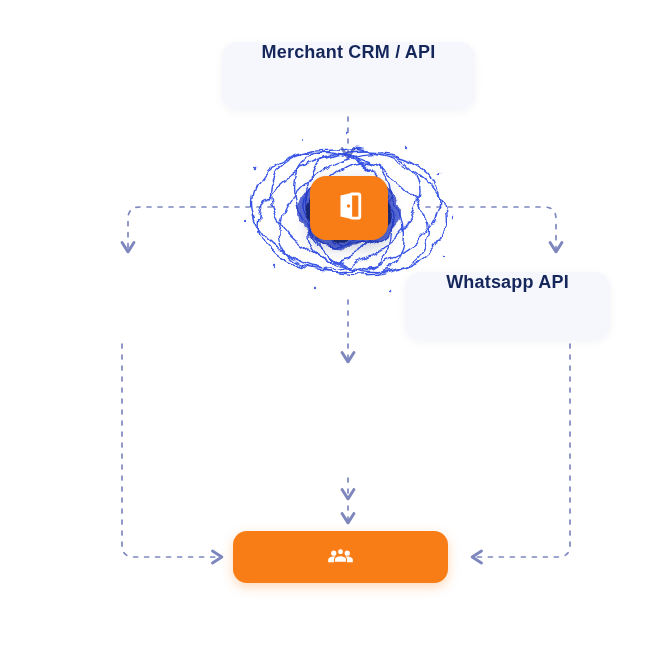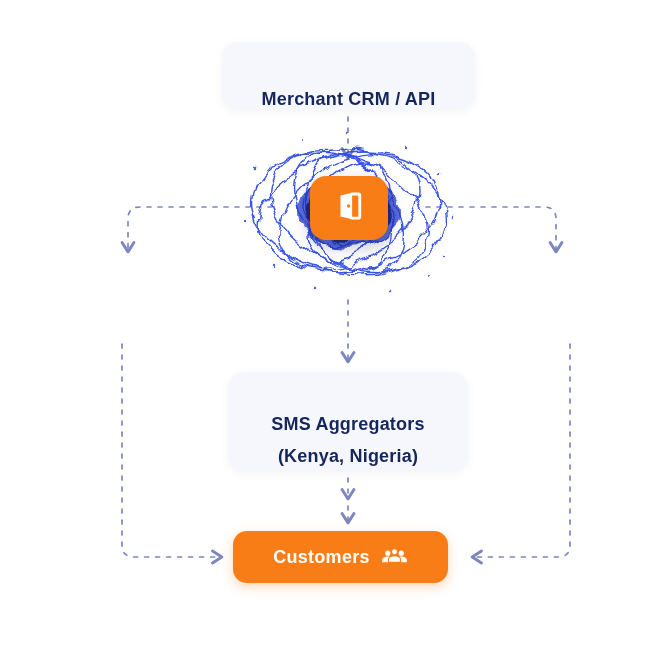--- a/index.html
+++ b/index.html
@@ -12,21 +12,21 @@
   html,body{margin:0;padding:0}
   body{
     width:670px;height:660px;background:#ffffff;
     font-family:"Liberation Sans",sans-serif;
     position:relative;overflow:hidden;
   }
   .stage{position:absolute;inset:0;}
   svg.layer{position:absolute;left:0;top:0;pointer-events:none;}
   .node{
     position:absolute;background:var(--node-bg);border-radius:16px;
-    display:flex;flex-direction:column;align-items:center;justify-content:flex-end;
+    display:flex;flex-direction:column;align-items:center;justify-content:flex-start;
     color:var(--text-navy);font-size:18px;font-weight:600;letter-spacing:.2px;
     box-shadow:0 2px 10px rgba(21,38,91,.05);text-align:center;
   }
   .node-merchant{left:222px;top:42px;width:253px;height:68px;}
   .node-telegram{left:60px;top:272px;width:235px;height:68px;}
   .node-whatsapp{left:405px;top:272px;width:205px;height:68px;}
   .node-sms{left:228px;top:372px;width:240px;height:100px;line-height:1.75;}
   .gateway{
     position:absolute;left:310px;top:176px;width:78px;height:64px;
     background:var(--accent-orange);border-radius:16px;
@@ -112,28 +112,26 @@
         <circle cx="11.7" cy="12" r="1.15" fill="#F97D17"></circle>
       </svg>
     </span>
   </div>
 
   <div class="node node-merchant">
     <span>Merchant CRM / API</span>
   </div>
 
 
-
-  <div class="node node-sms">
-    <span>SMS Aggregators</span>
-    <span>(Kenya, Nigeria)</span>
+  <div class="node node-whatsapp">
+    <span>Whatsapp API</span>
   </div>
 
+
   <div class="customers">
-    <span>Customers</span>
     <span style="display:flex;align-items:center;">
       <svg viewBox="0 0 28 20" width="27" height="20" aria-hidden="true">
         <g fill="#ffffff">
           <circle cx="7" cy="6" r="2.7"></circle>
           <circle cx="21" cy="6" r="2.7"></circle>
           <path d="M7 9.6c-3.1 0-5.8 1.6-5.8 3.6v2.2h11.6v-2.2c0-2-2.7-3.6-5.8-3.6z"></path>
           <path d="M21 9.6c-3.1 0-5.8 1.6-5.8 3.6v2.2h11.6v-2.2c0-2-2.7-3.6-5.8-3.6z"></path>
           <circle cx="14" cy="4.6" r="3.1" stroke="#F97D17" stroke-width="1.1"></circle>
           <path d="M14 8.6c-3.4 0-6.3 1.8-6.3 4v3h12.6v-3c0-2.2-2.9-4-6.3-4z" stroke="#F97D17" stroke-width="1.1"></path>
         </g>

